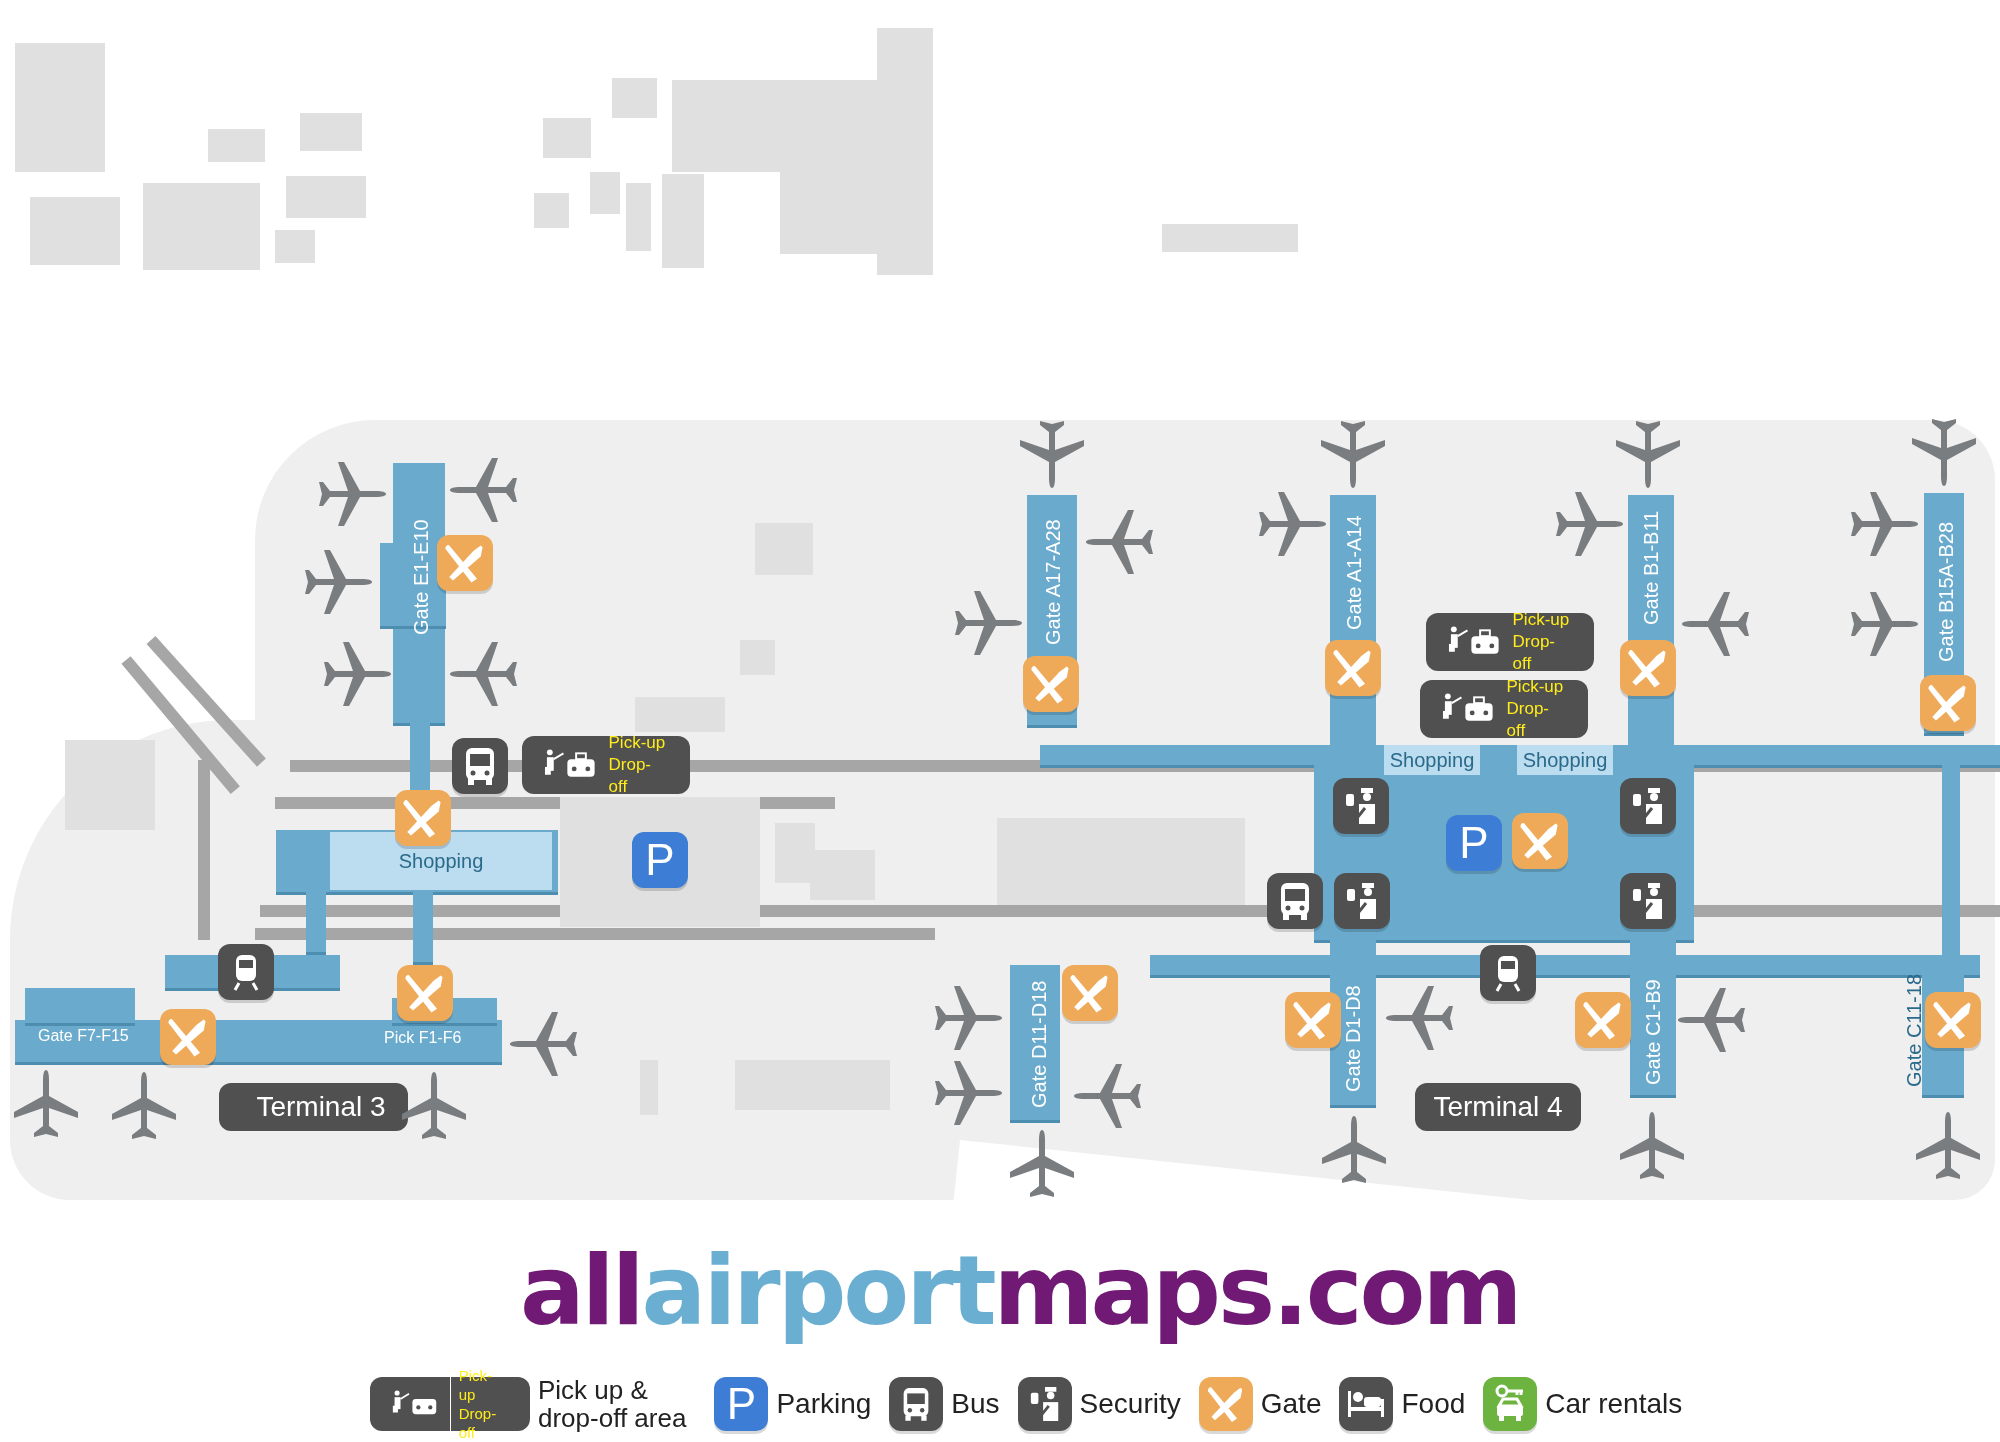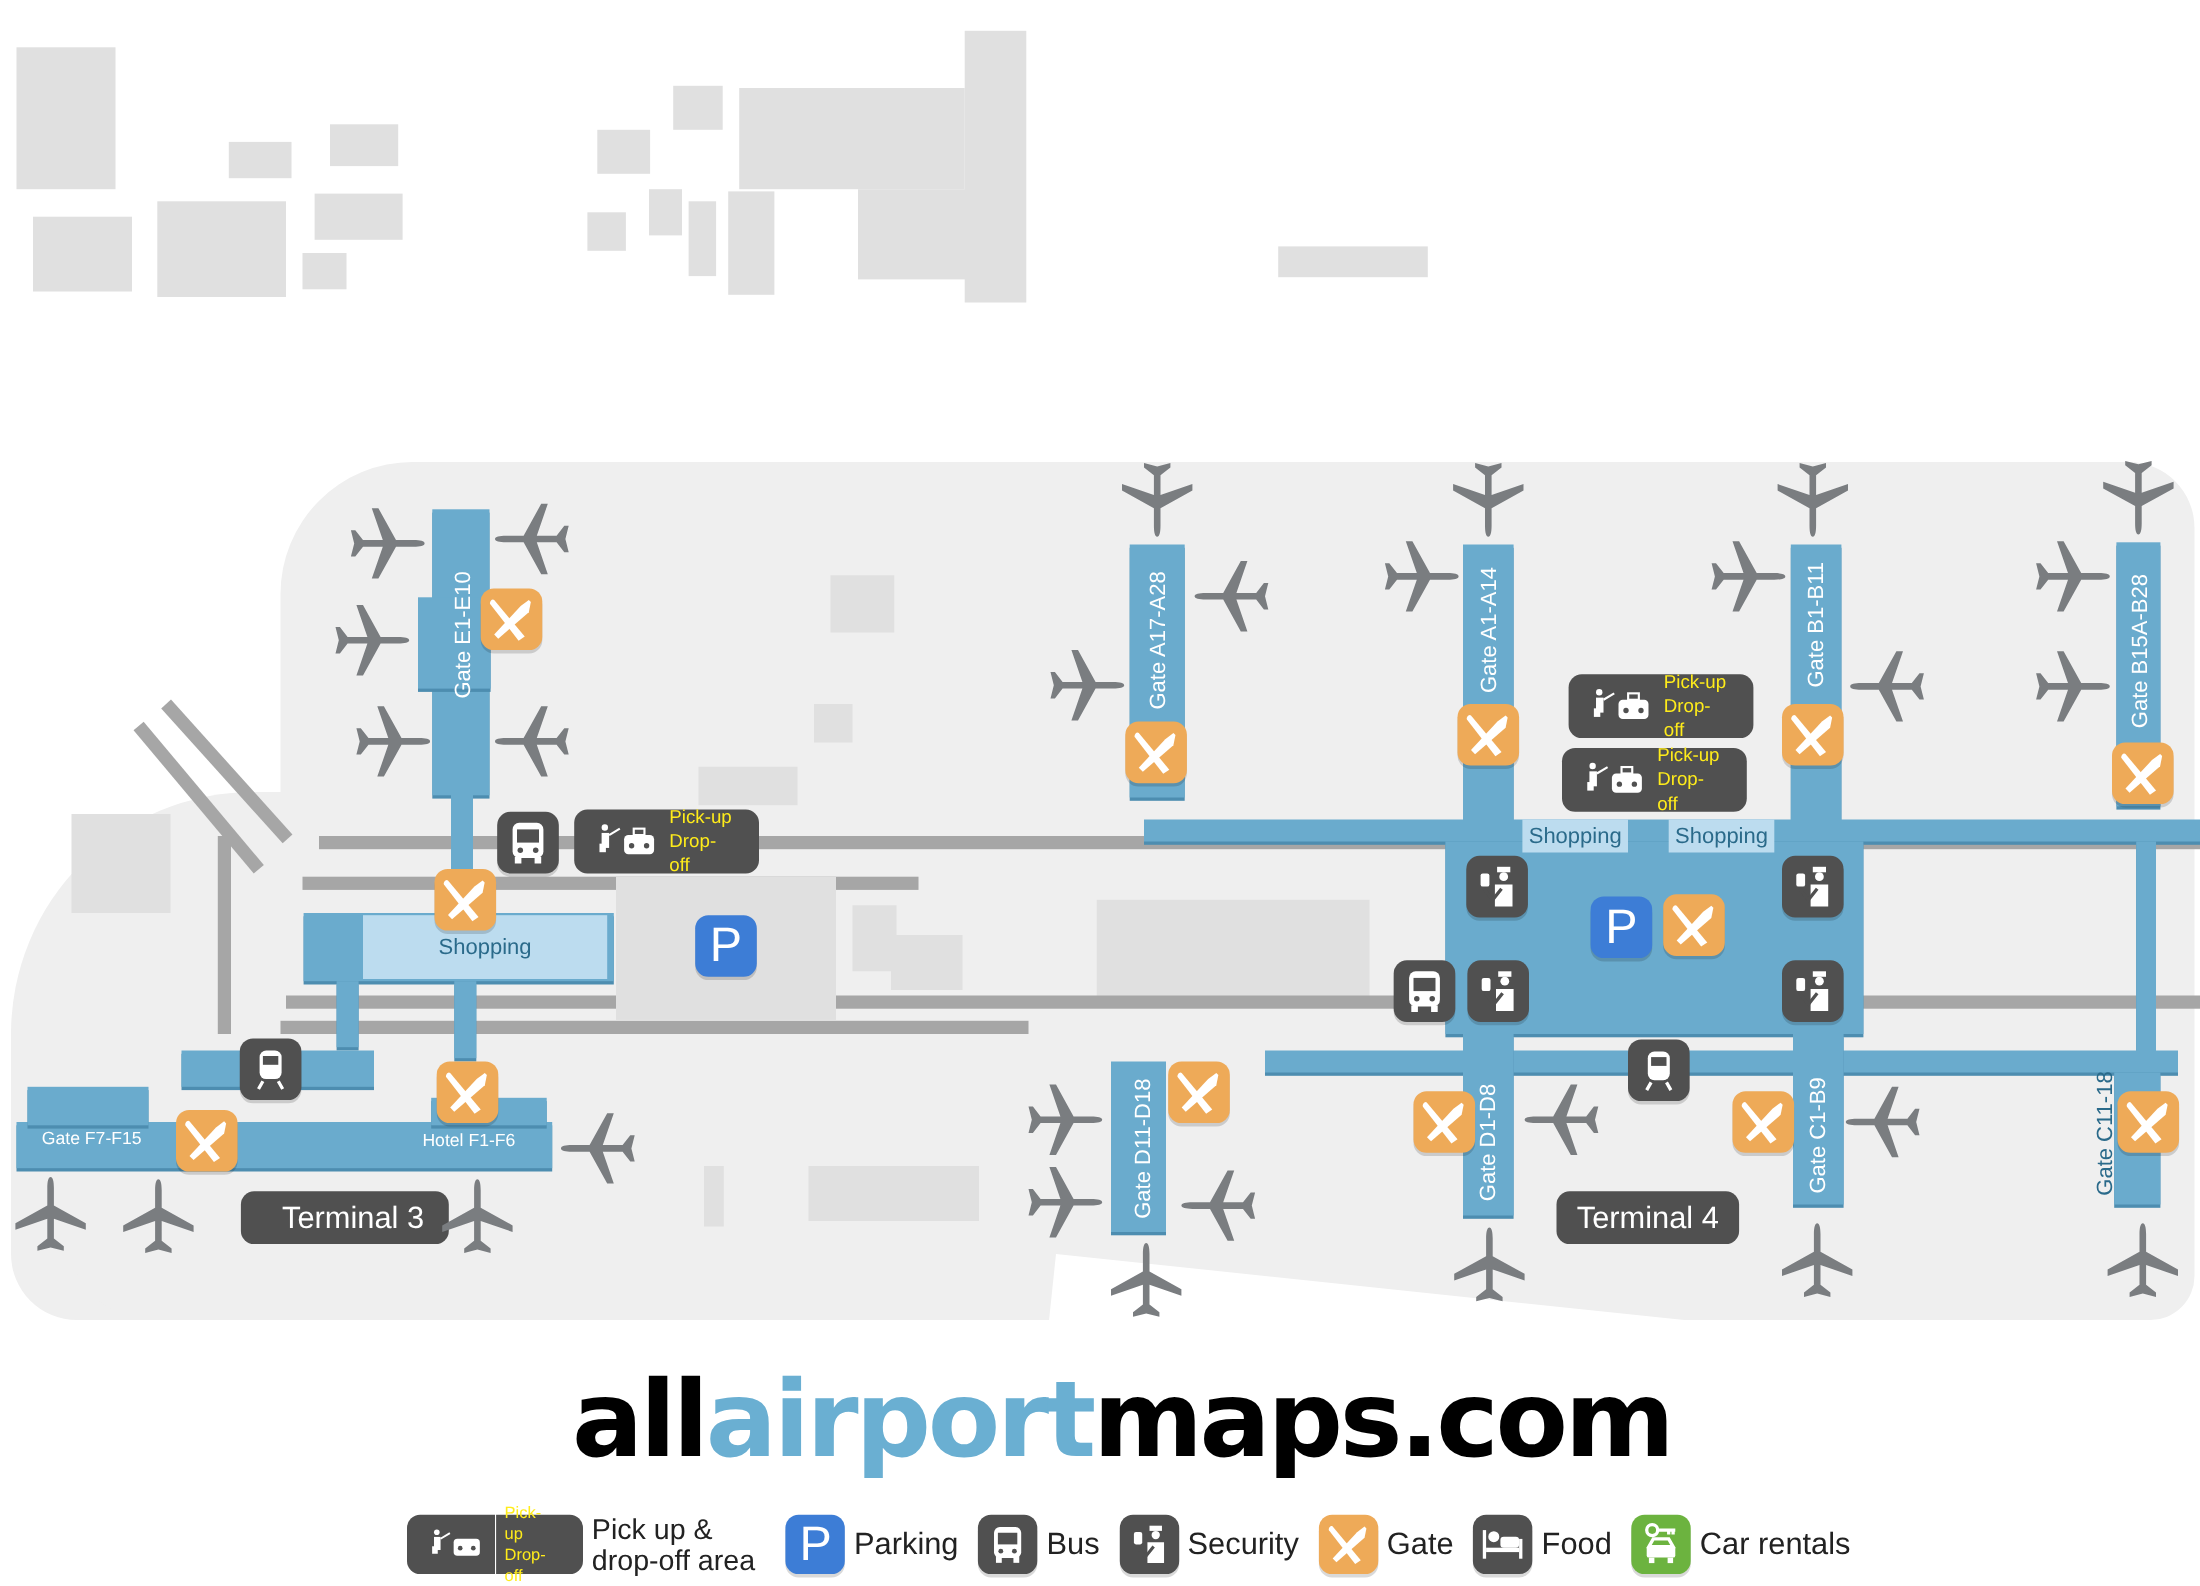--- a/index.html
+++ b/index.html
@@ -14,21 +14,21 @@
   .icon{position:absolute;width:56px;height:56px;border-radius:12px;display:flex;align-items:center;justify-content:center;box-shadow:0 3px 0 rgba(0,0,0,0.15);}
   .food{background:#eeaa58;}
   .dark{background:#505050;}
   .park{background:#3d7dd6;color:#fff;font-size:44px;}
   .green{background:#6cb33f;}
   .pud{position:absolute;background:#505050;border-radius:12px;display:flex;align-items:center;padding:0 22px;box-sizing:border-box;height:58px;}
   .pud .txt{color:#ffec1a;font-size:17px;line-height:22px;margin-left:10px;}
   .term{position:absolute;background:#505050;color:#fff;border-radius:12px;font-size:28px;display:flex;align-items:center;justify-content:center;height:48px;}
   .plane{position:absolute;width:72px;height:72px;}
   .logo{position:absolute;left:520px;top:1235px;font-size:96px;font-weight:bold;letter-spacing:-3px;font-family:"DejaVu Sans",sans-serif;}
-  .logo .a{color:#000000;} .logo .b{color:#6aafd2;}
+  .logo .a{color:#701a75;} .logo .b{color:#6aafd2;}
   .legend{position:absolute;top:1376px;left:370px;display:flex;align-items:center;gap:18px;}
   .lg{display:flex;align-items:center;gap:8px;font-size:28px;color:#222;}
   .lg .icon{position:relative;}
 </style>
 </head>
 <body>
 
 <svg width="0" height="0" style="position:absolute">
   <defs>
     <g id="pl">
@@ -96,21 +96,21 @@
   <div class="shop" style="left:330px;top:832px;width:222px;height:58px;">Shopping</div>
   <div class="blue" style="left:306px;top:892px;width:20px;height:60px;"></div>
   <div class="blue" style="left:413px;top:892px;width:20px;height:70px;"></div>
   <div class="blue" style="left:165px;top:955px;width:175px;height:33px;"></div>
   <div class="blue" style="left:15px;top:1020px;width:487px;height:42px;"></div>
   <div class="blue" style="left:25px;top:988px;width:110px;height:35px;"></div>
   <div class="blue" style="left:392px;top:998px;width:105px;height:25px;"></div>
 
   <div class="vgate" style="left:410px;top:635px;">Gate E1-E10</div>
   <div class="gate" style="left:38px;top:1027px;">Gate F7-F15</div>
-  <div class="gate" style="left:384px;top:1029px;">Hotel F1-F6</div>
+  <div class="gate" style="left:384px;top:1029px;">Pick F1-F6</div>
   <div class="term" style="left:219px;top:1083px;width:174px;padding-left:15px;">Terminal 3</div>
 </div>
 
 <div>
   <div class="blue" style="left:1027px;top:495px;width:50px;height:230px;"></div>
   <div class="blue" style="left:1330px;top:495px;width:46px;height:255px;"></div>
   <div class="blue" style="left:1628px;top:495px;width:46px;height:255px;"></div>
   <div class="blue" style="left:1924px;top:493px;width:40px;height:240px;"></div>
   <div class="blue" style="left:1040px;top:745px;width:960px;height:20px;"></div>
   <div class="blue" style="left:1314px;top:765px;width:380px;height:175px;"></div>

